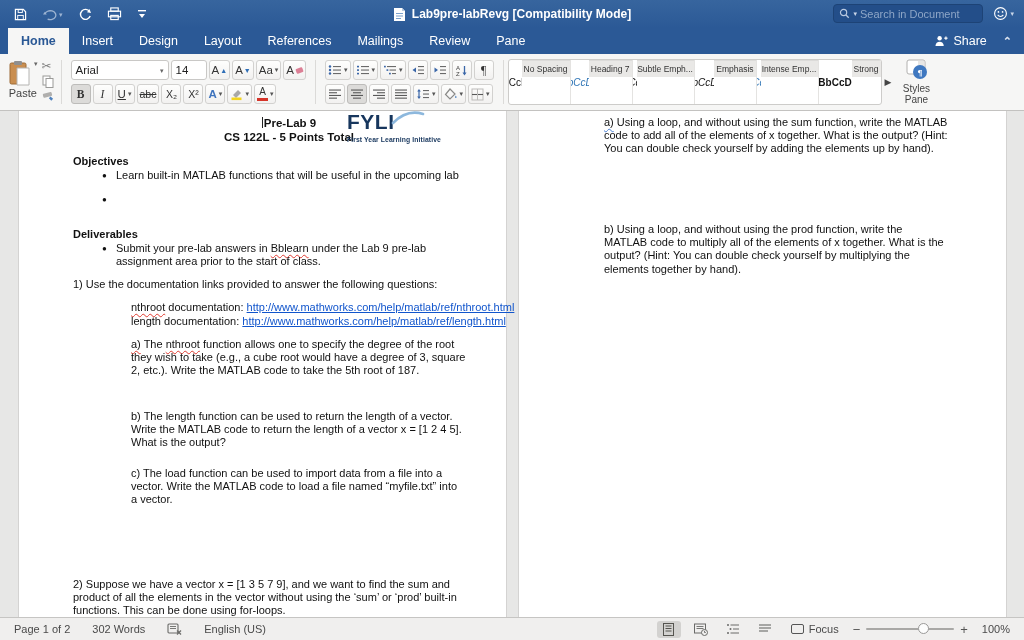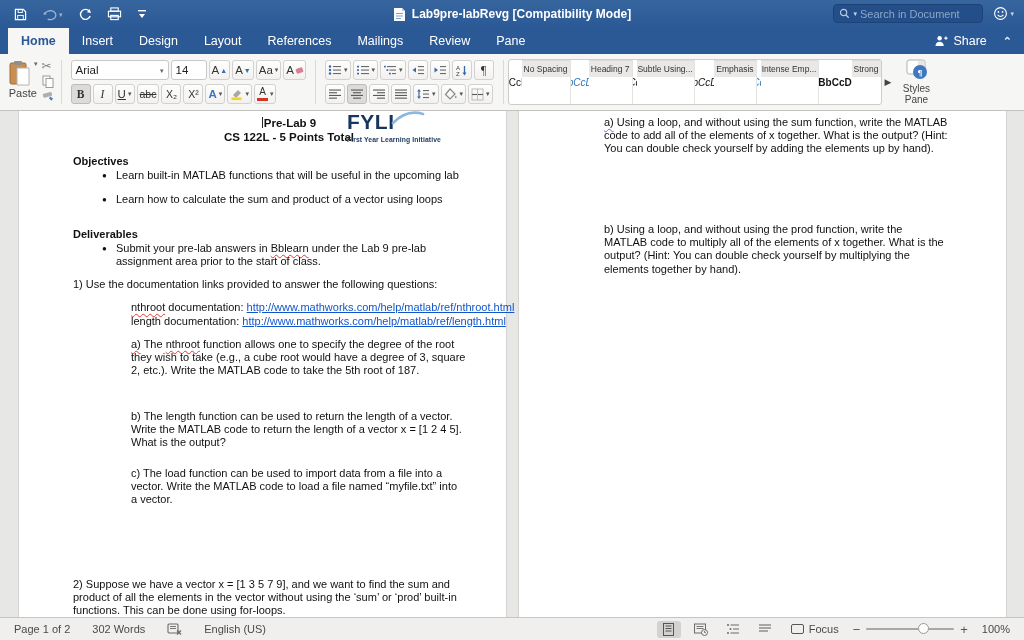--- a/index.html
+++ b/index.html
@@ -429,21 +429,21 @@
       <div class="style-cell">
         <span class="style-preview">AaBbCcDdEe</span>
         <span class="style-label">No Spacing</span>
       </div>
       <div class="style-cell">
         <span class="style-preview stylename-blue">AaBbCcDdEe</span>
         <span class="style-label">Heading 7</span>
       </div>
       <div class="style-cell">
         <span class="style-preview stylename-it">AaBbCcDdEe</span>
-        <span class="style-label">Subtle Using...</span>
+        <span class="style-label">Subtle Emph...</span>
       </div>
       <div class="style-cell">
         <span class="style-preview stylename-it">AaBbCcDdEe</span>
         <span class="style-label">Emphasis</span>
       </div>
       <div class="style-cell">
         <span class="style-preview stylename-blue">AaBbCcDdEe</span>
         <span class="style-label">Intense Emp...</span>
       </div>
       <div class="style-cell">
@@ -479,21 +479,20 @@
       <div class="fyli-tag">First Year Learning Initiative</div>
     </div>
 
     <div class="abs bold" style="top:44px;left:54px">Objectives</div>
     <div class="abs bullet-row" style="top:58px;left:82px;width:368px">
       <span class="bullet-dot">●</span>
       <span>Learn built-in MATLAB functions that will be useful in the upcoming lab</span>
     </div>
     <div class="abs bullet-row" style="top:82px;left:82px;width:368px">
       <span class="bullet-dot">●</span>
-      <span>Learn how to calculate the sum and product of a vector using loops</span>
     </div>
 
     <div class="abs bold" style="top:117px;left:54px">Deliverables</div>
     <div class="abs bullet-row" style="top:131px;left:82px;width:362px">
       <span class="bullet-dot">●</span>
       <span><span>Submit your pre-lab answers in </span><span class="sp-red">Bblearn</span><span> under the Lab 9 pre-lab assignment area prior to the start of class.</span></span>
     </div>
 
     <div class="abs" style="top:167px;left:54px;width:400px">1) Use the documentation links provided to answer the following questions:</div>
 

